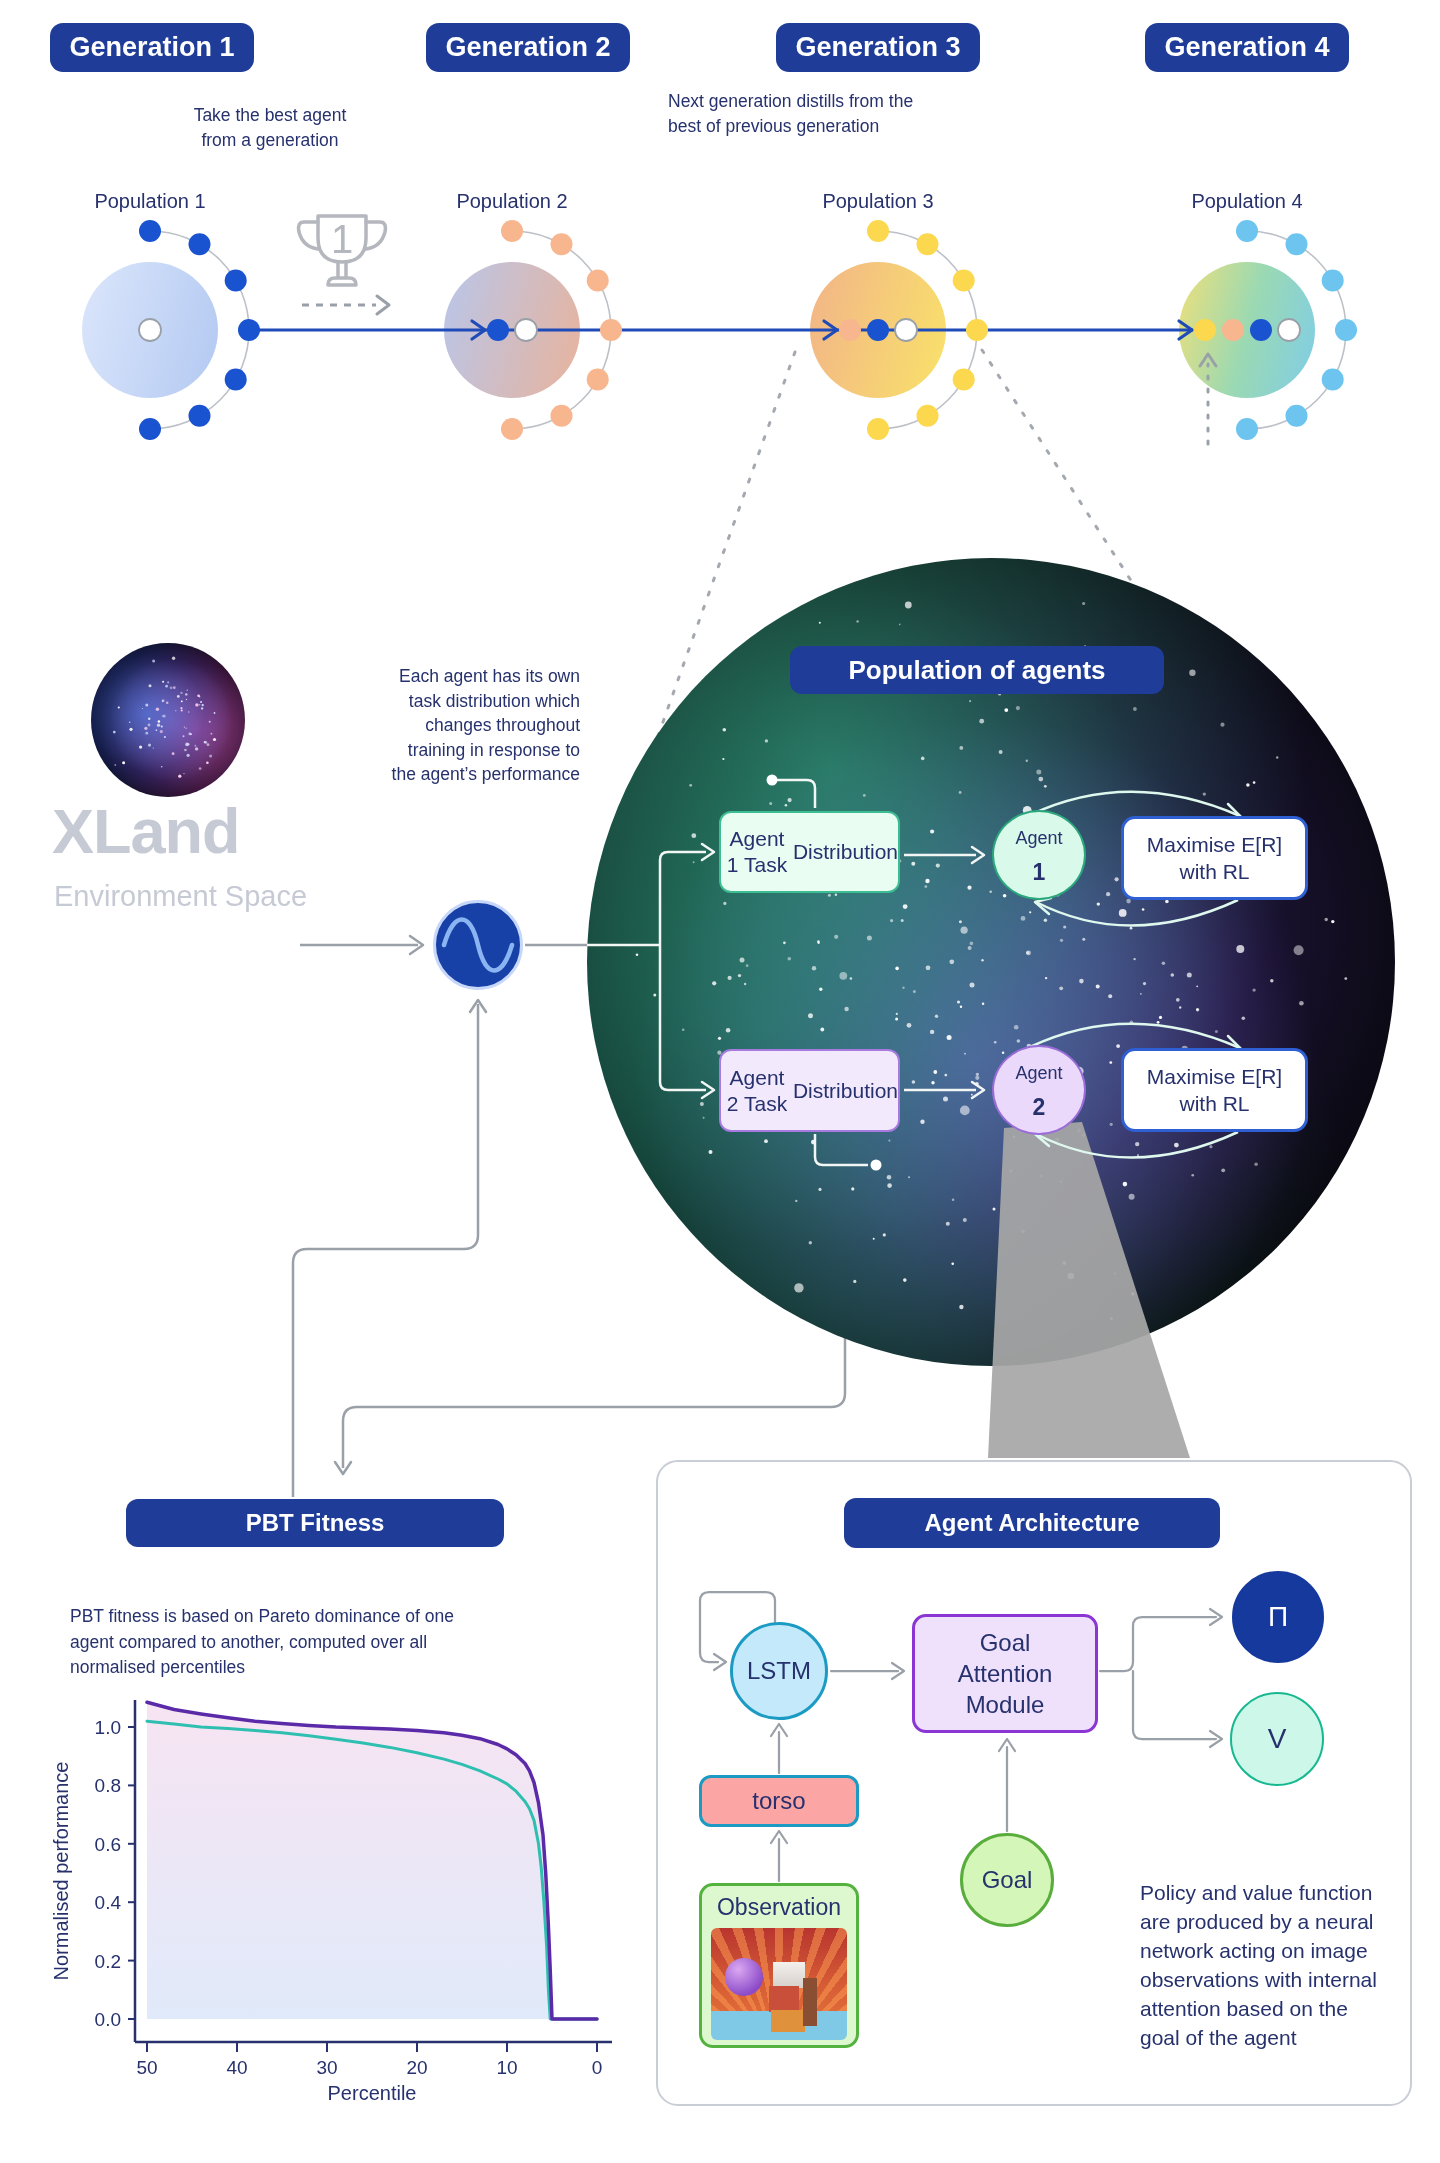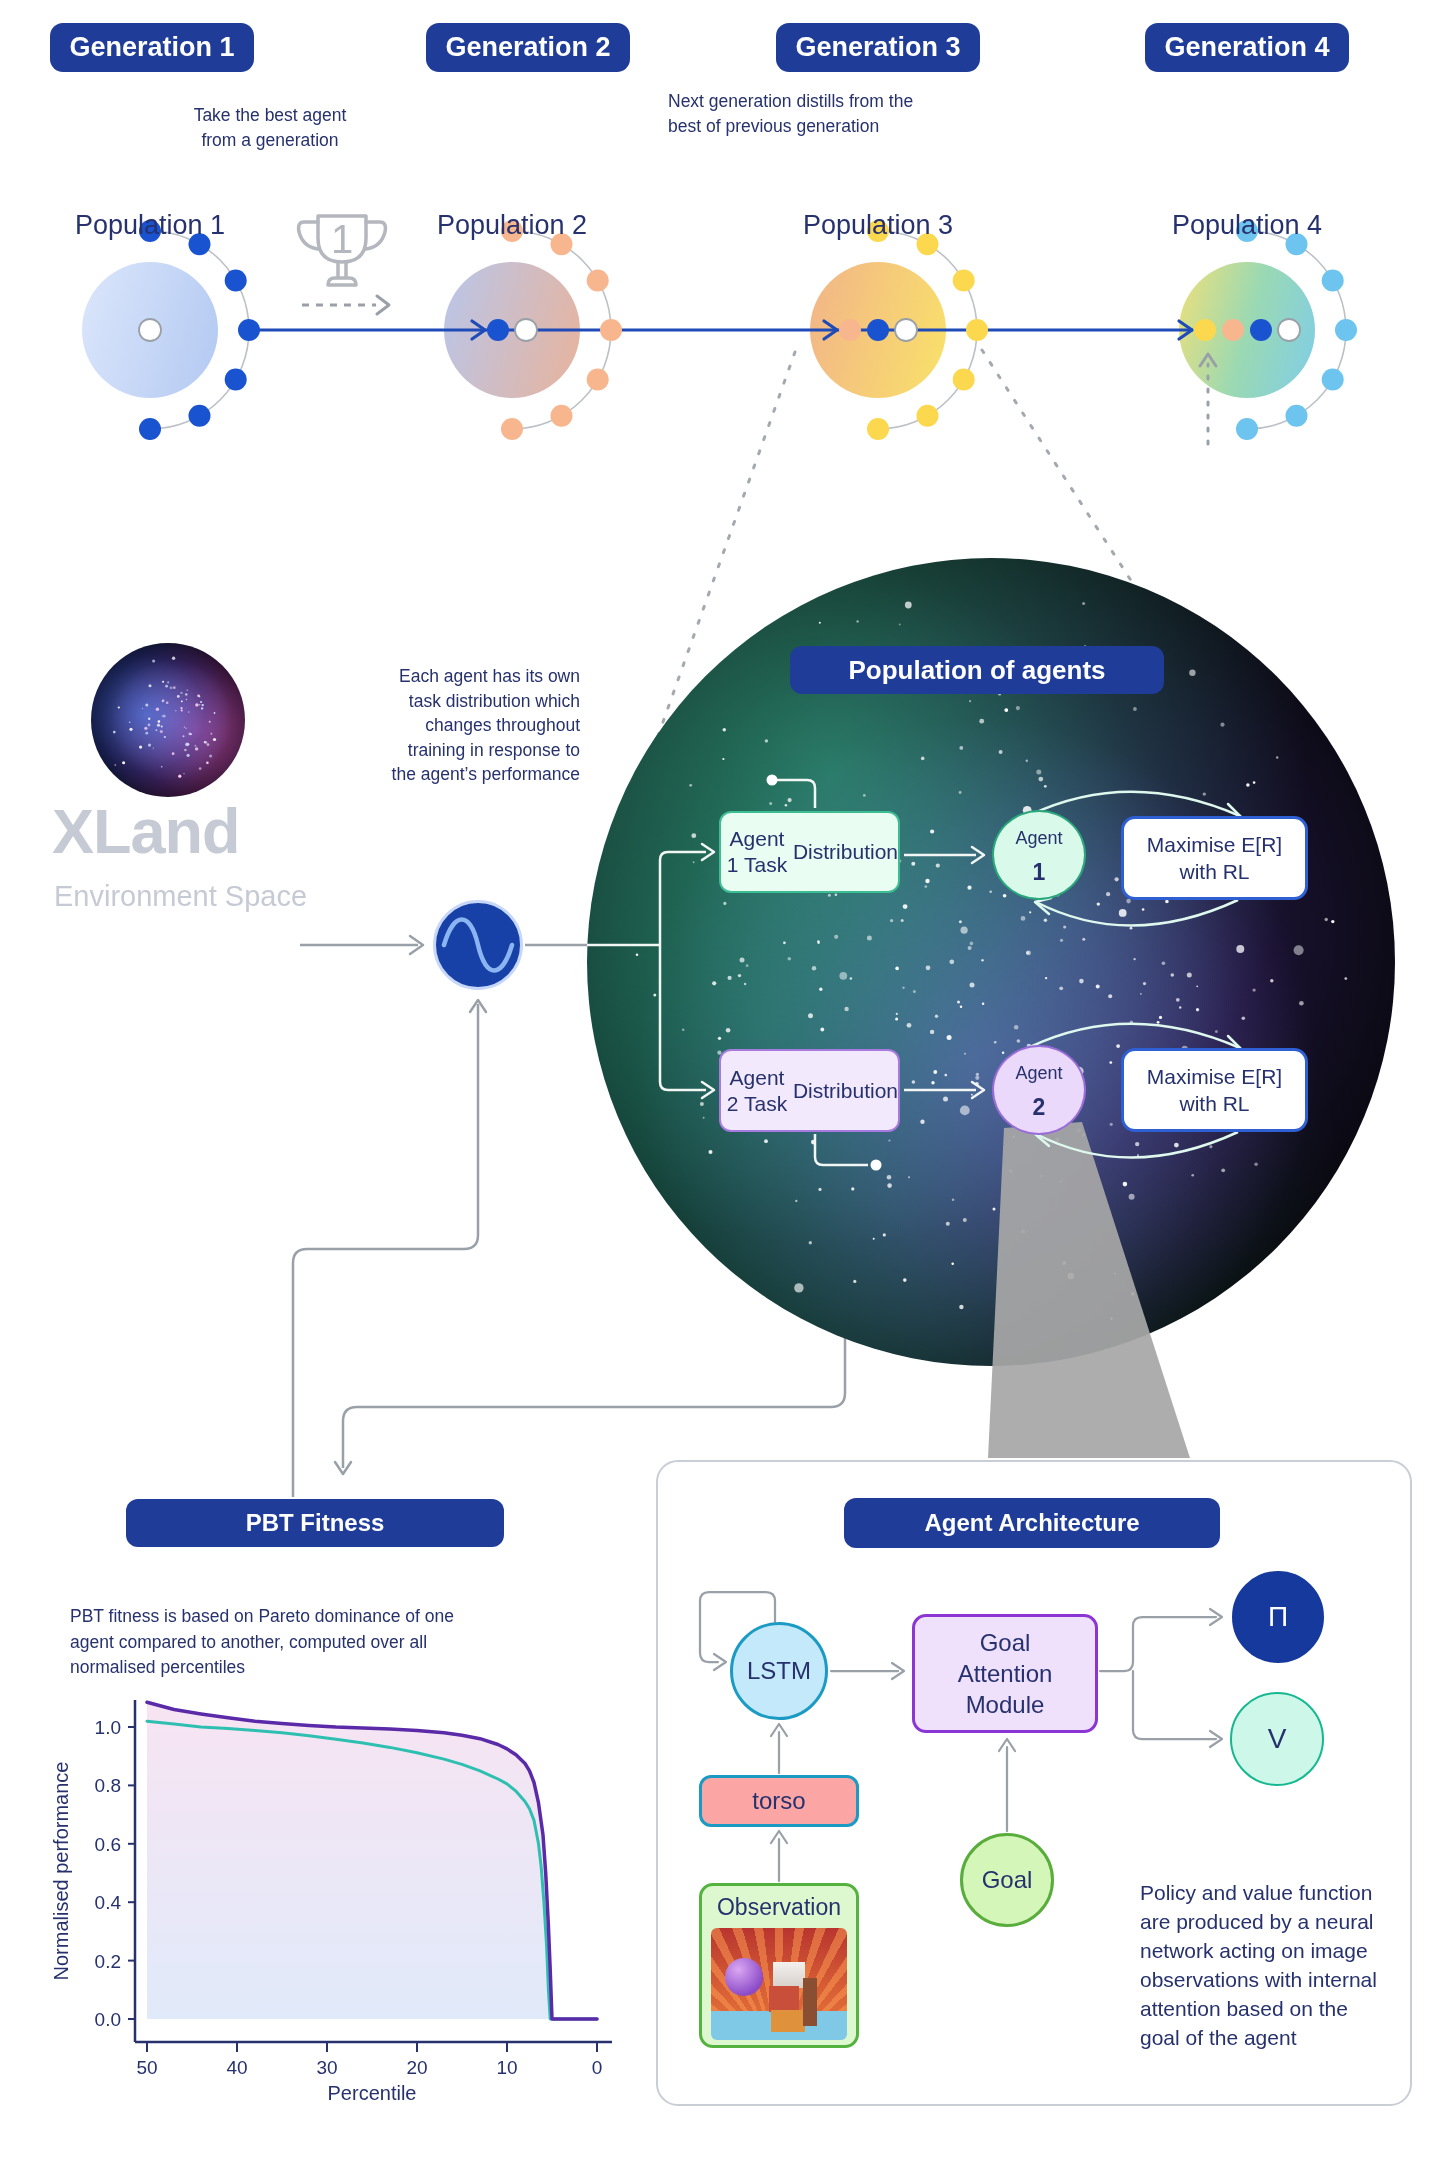--- a/index.html
+++ b/index.html
@@ -8,21 +8,21 @@
   .abs{position:absolute;}
   svg.layer{position:absolute;left:0;top:0;}
   
   .gen-pill{position:absolute;top:23px;width:204px;height:49px;border-radius:13px;
     background:var(--pill);color:#fff;font-weight:bold;font-size:27px;
     display:flex;align-items:center;justify-content:center;z-index:5;}
   .title-pill{position:absolute;border-radius:12px;background:var(--pill);color:#fff;font-weight:bold;
     display:flex;align-items:center;justify-content:center;z-index:5;}
   
   .cap{position:absolute;font-size:17.5px;line-height:25px;z-index:5;color:var(--navy);}
-  .pop-label{position:absolute;top:190px;width:180px;text-align:center;font-size:27px;z-index:5;color:var(--navy);margin-top:20px;}
+  .pop-label{position:absolute;top:190px;width:180px;text-align:center;font-size:20px;z-index:5;color:var(--navy);}
   .pop-grad{position:absolute;top:262px;width:136px;height:136px;border-radius:50%;z-index:0;}
   
   #galaxy{left:91px;top:643px;width:154px;height:154px;border-radius:50%;z-index:2;overflow:hidden;
     background:
       radial-gradient(circle at 36% 46%, rgba(80,120,230,.75), rgba(40,60,160,.35) 45%, transparent 68%),
       radial-gradient(circle at 68% 56%, rgba(228,92,190,.7), rgba(150,40,130,.3) 48%, transparent 70%),
       radial-gradient(circle at 52% 50%, rgba(180,190,255,.5), transparent 55%),
       #0a0a16;}
   #xland-title{left:52px;top:795px;font-size:63px;font-weight:bold;color:var(--logo);letter-spacing:-1px;z-index:5;}
   #xland-sub{left:54px;top:880px;font-size:29px;color:var(--logo);z-index:5;}

